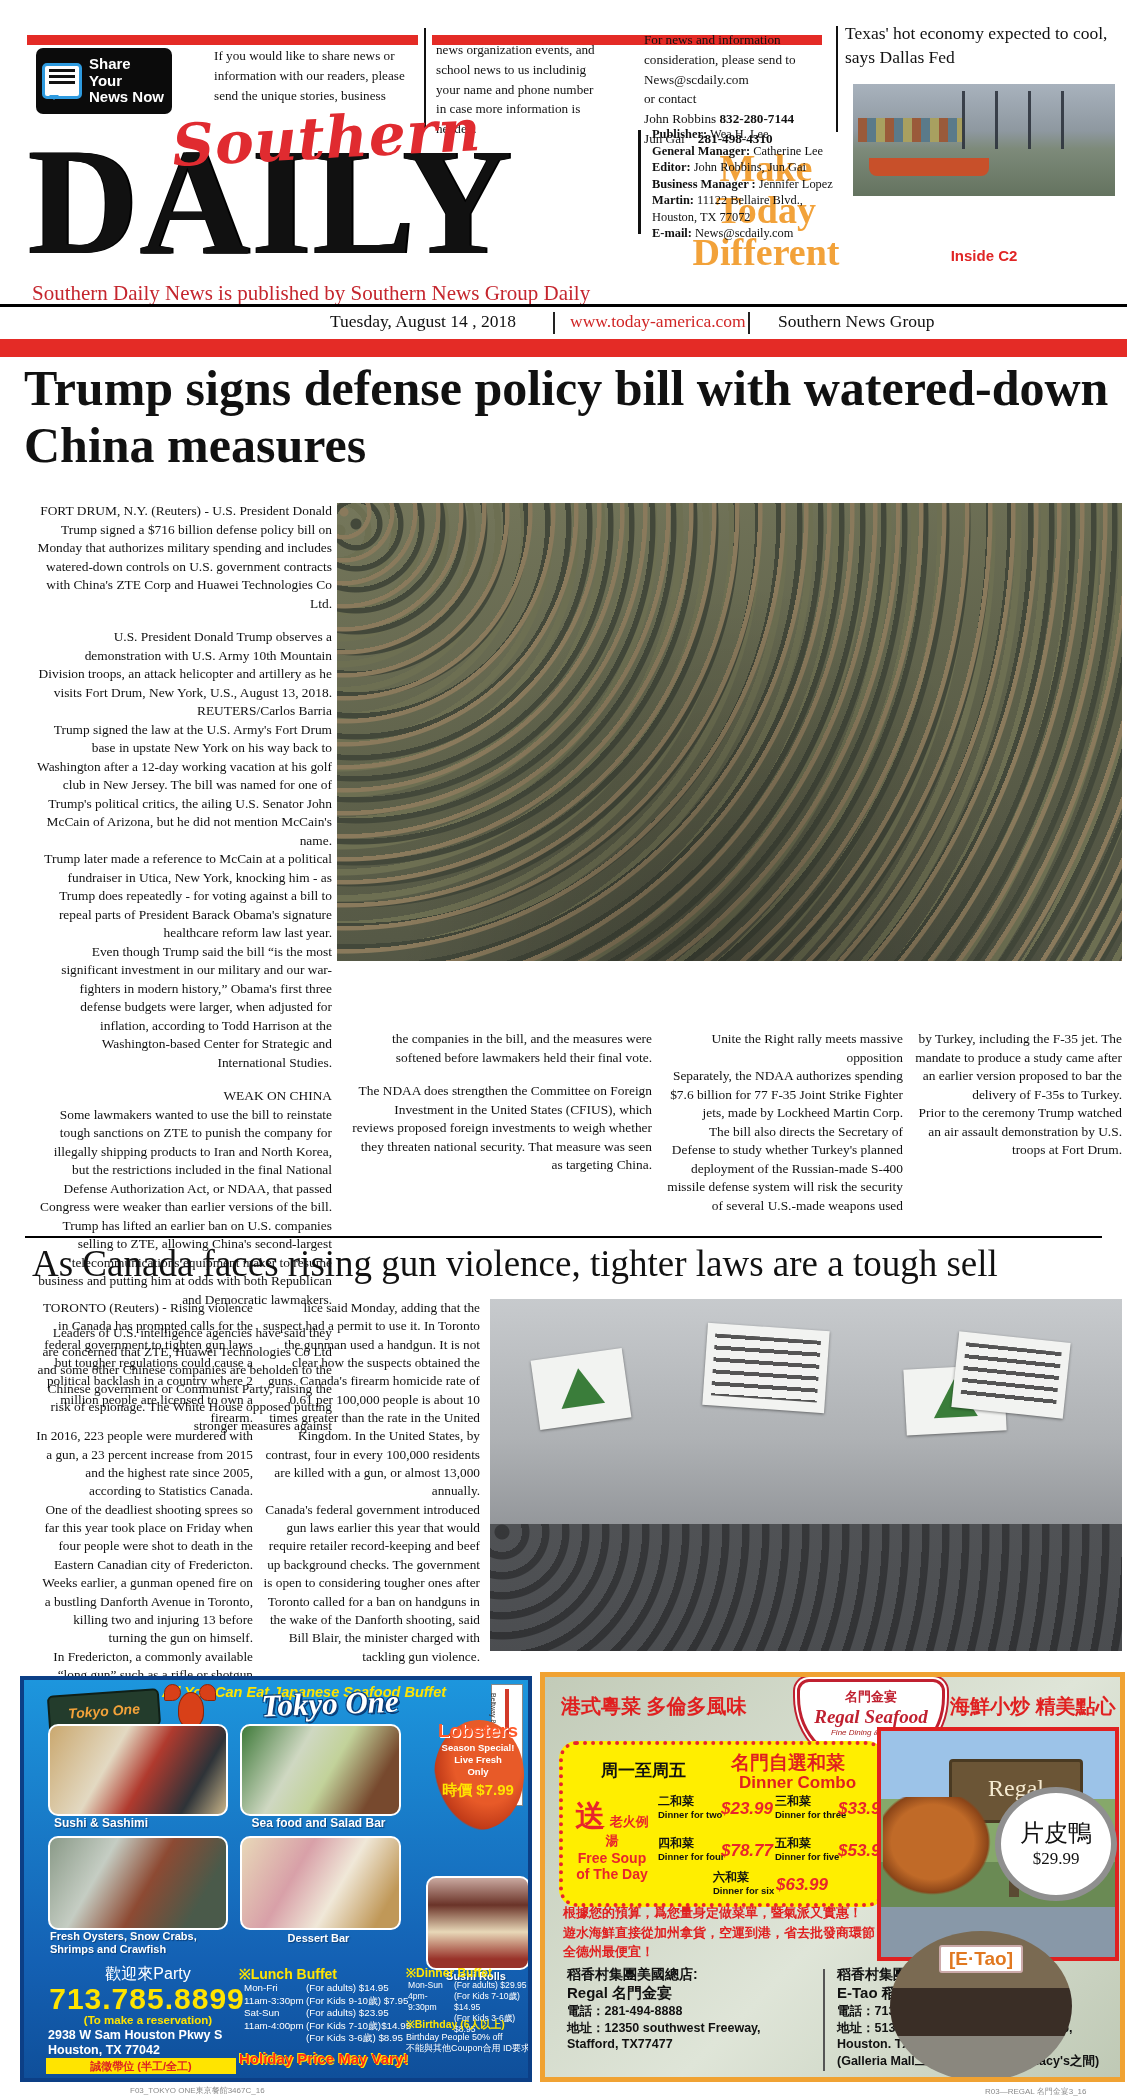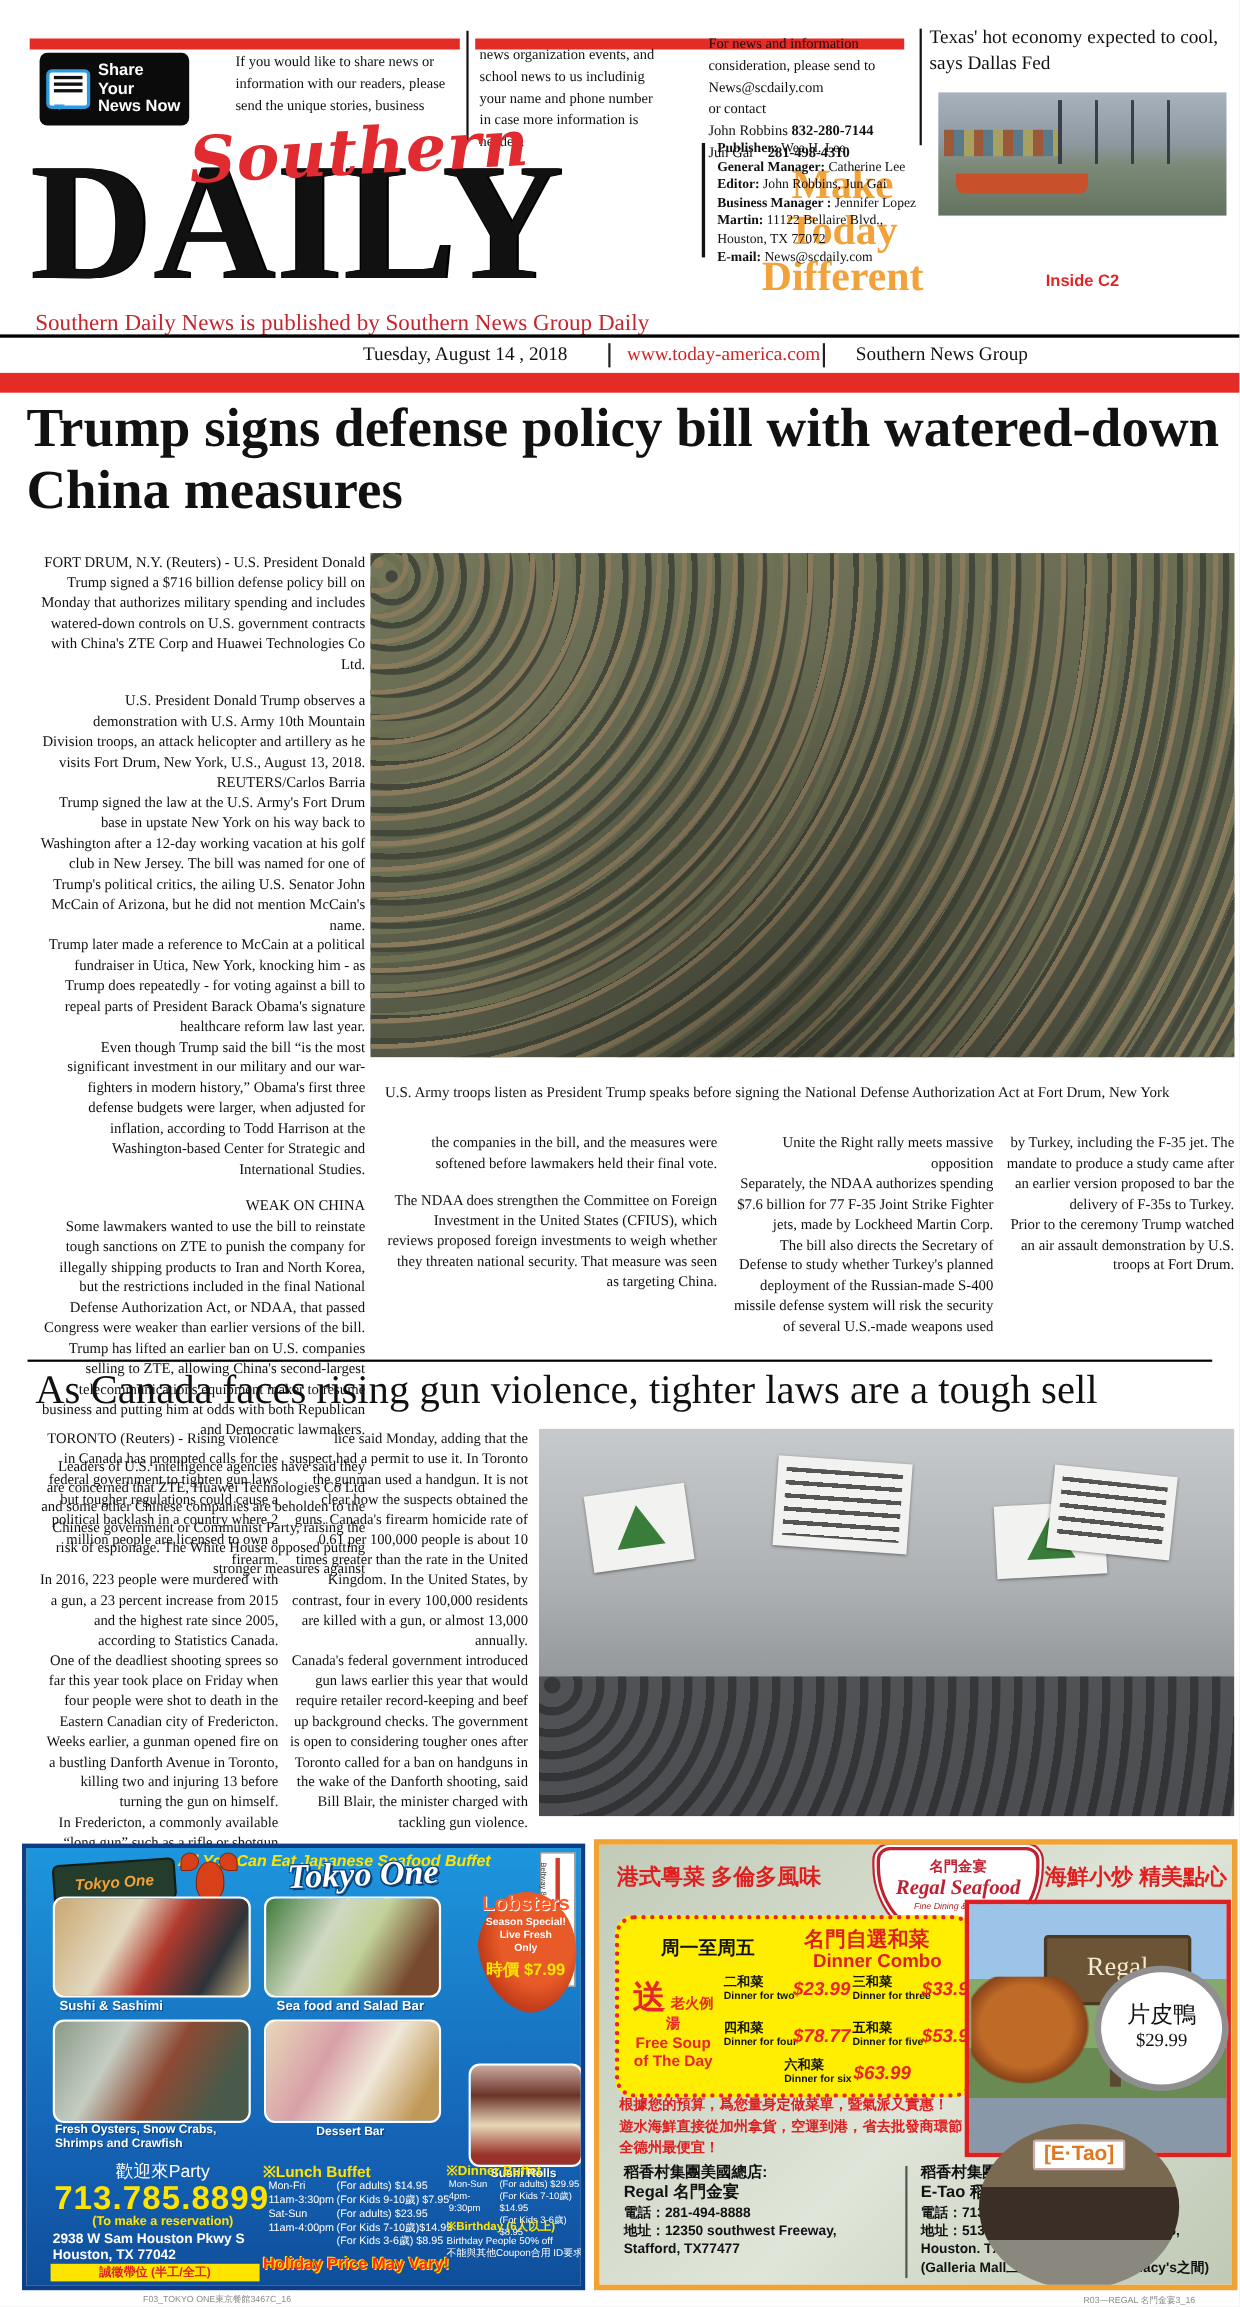--- a/index.html
+++ b/index.html
@@ -152,21 +152,21 @@
   .rg-pitch{position:absolute;left:18px;top:226px;width:330px;color:#e02020;font-weight:bold;font-size:13px;line-height:1.5;}
   .rg-store{position:absolute;font-size:12.5px;line-height:1.32;color:#111;font-weight:bold;}
   .rg-vdiv{position:absolute;left:278px;top:292px;width:2px;height:102px;background:#555;}
   .rg-photobox{position:absolute;left:332px;top:50px;width:242px;height:234px;border:4px solid #e02020;box-sizing:border-box;
       background:linear-gradient(#9cc3e8 0 30%,#86a86a 30% 58%,#6a8a54 58% 78%,#8898a8 78%);overflow:hidden;}
   .rg-sign{position:absolute;left:68px;top:28px;width:128px;height:58px;background:#6b5536;border:3px solid #4a3a22;
       border-radius:4px;color:#f5ead0;text-align:center;font-family:"Liberation Serif",serif;font-size:24px;line-height:52px;}
   .rg-pole{position:absolute;left:128px;top:86px;width:10px;height:80px;background:#5a4a32;}
   .rg-oval{position:absolute;left:450px;top:110px;width:122px;height:114px;background:#fff;border:6px solid #8f8f8f;
       border-radius:50%;box-sizing:border-box;text-align:center;padding-top:24px;}
-  .rg-oval .cn{font-size:21px;color:#111;}
+  .rg-oval .cn{font-size:24px;color:#111;}
   .rg-oval .pr{font-size:17px;color:#111;font-family:"Liberation Serif",serif;}
   .rg-duck{position:absolute;left:338px;top:120px;width:110px;height:100px;
       background:radial-gradient(ellipse at 45% 45%,#c06a28 0 48%,#8a4418 65%,transparent 68%);}
   .rg-etao{position:absolute;left:345px;top:254px;width:182px;height:150px;border-radius:50%;overflow:hidden;
       background:linear-gradient(#7a6a52 0 38%,#3a2e26 38% 70%,#8a877e 70%);text-align:center;}
   .rg-etao .sign2{margin-top:14px;display:inline-block;background:#fff;border:2px solid #caa;
       color:#e07820;font-weight:bold;font-size:19px;padding:1px 8px;border-radius:3px;}
 </style>
 </head>
 <body>
@@ -249,21 +249,20 @@
     <p>Trump signed the law at the U.S. Army's Fort Drum base in upstate New York on his way back to Washington after a 12-day working vacation at his golf club in New Jersey. The bill was named for one of Trump's political critics, the ailing U.S. Senator John McCain of Arizona, but he did not mention McCain's name.</p>
     <p>Trump later made a reference to McCain at a political fundraiser in Utica, New York, knocking him - as Trump does repeatedly - for voting against a bill to repeal parts of President Barack Obama's signature healthcare reform law last year.</p>
     <p class="g">Even though Trump said the bill “is the most significant investment in our military and our war-fighters in modern history,” Obama's first three defense budgets were larger, when adjusted for inflation, according to Todd Harrison at the Washington-based Center for Strategic and International Studies.</p>
     <p>WEAK ON CHINA</p>
     <p>Some lawmakers wanted to use the bill to reinstate tough sanctions on ZTE to punish the company for illegally shipping products to Iran and North Korea, but the restrictions included in the final National Defense Authorization Act, or NDAA, that passed Congress were weaker than earlier versions of the bill.</p>
     <p class="g">Trump has lifted an earlier ban on U.S. companies selling to ZTE, allowing China's second-largest telecommunications equipment maker to resume business and putting him at odds with both Republican and Democratic lawmakers.</p>
     <p>Leaders of U.S. intelligence agencies have said they are concerned that ZTE, Huawei Technologies Co Ltd and some other Chinese companies are beholden to the Chinese government or Communist Party, raising the risk of espionage. The White House opposed putting stronger measures against</p>
   </div>
 
   <div class="troops-photo"></div>
-  <div class="caption">U.S. Army troops listen as President Trump speaks before signing the National Defense Authorization Act at Fort Drum, New York</div>
 
   <div class="news" style="left:350px;top:1030px;width:302px;">
     <p class="g">the companies in the bill, and the measures were softened before lawmakers held their final vote.</p>
     <p>The NDAA does strengthen the Committee on Foreign Investment in the United States (CFIUS), which reviews proposed foreign investments to weigh whether they threaten national security. That measure was seen as targeting China.</p>
   </div>
   <div class="news" style="left:663px;top:1030px;width:240px;">
     <p>Unite the Right rally meets massive opposition</p>
     <p>Separately, the NDAA authorizes spending $7.6 billion for 77 F-35 Joint Strike Fighter jets, made by Lockheed Martin Corp.</p>
     <p>The bill also directs the Secretary of Defense to study whether Turkey's planned deployment of the Russian-made S-400 missile defense system will risk the security of several U.S.-made weapons used</p>
   </div>

